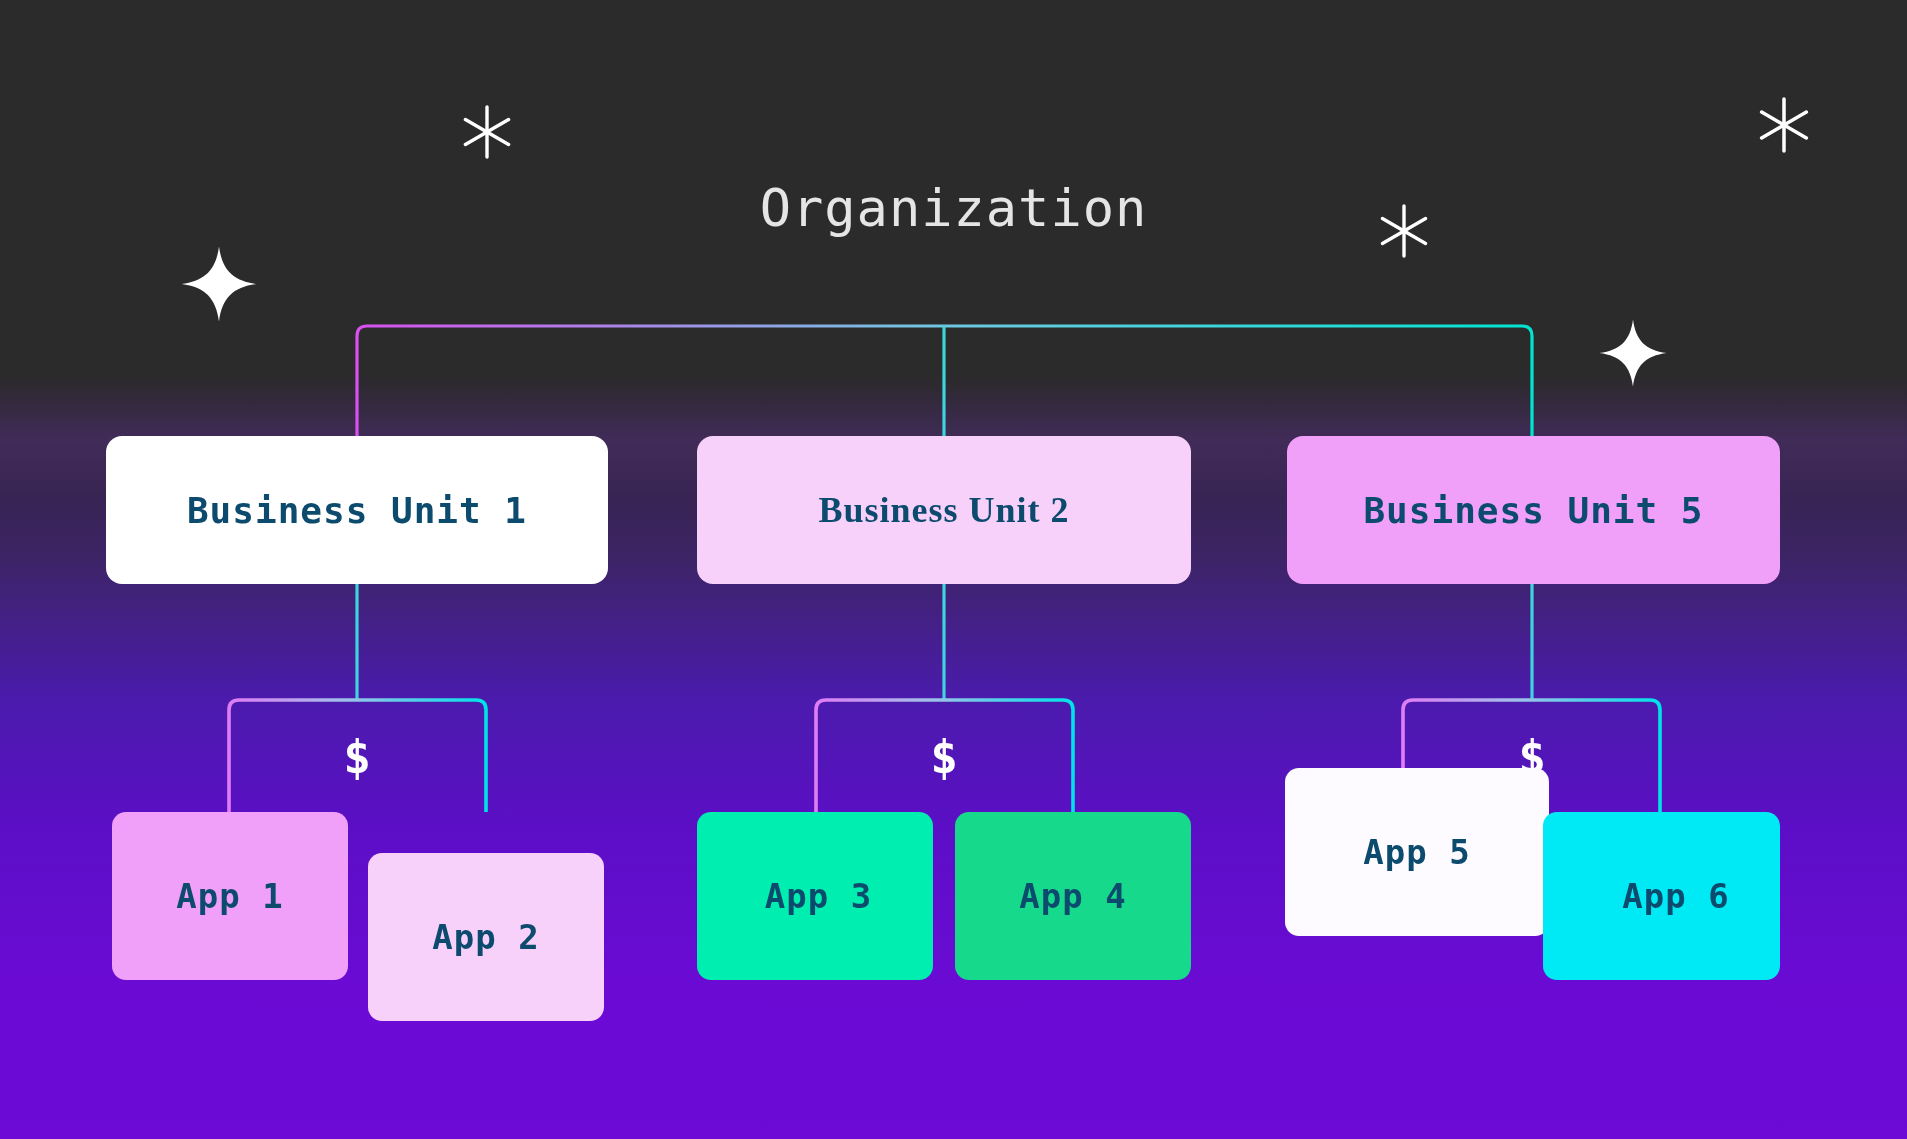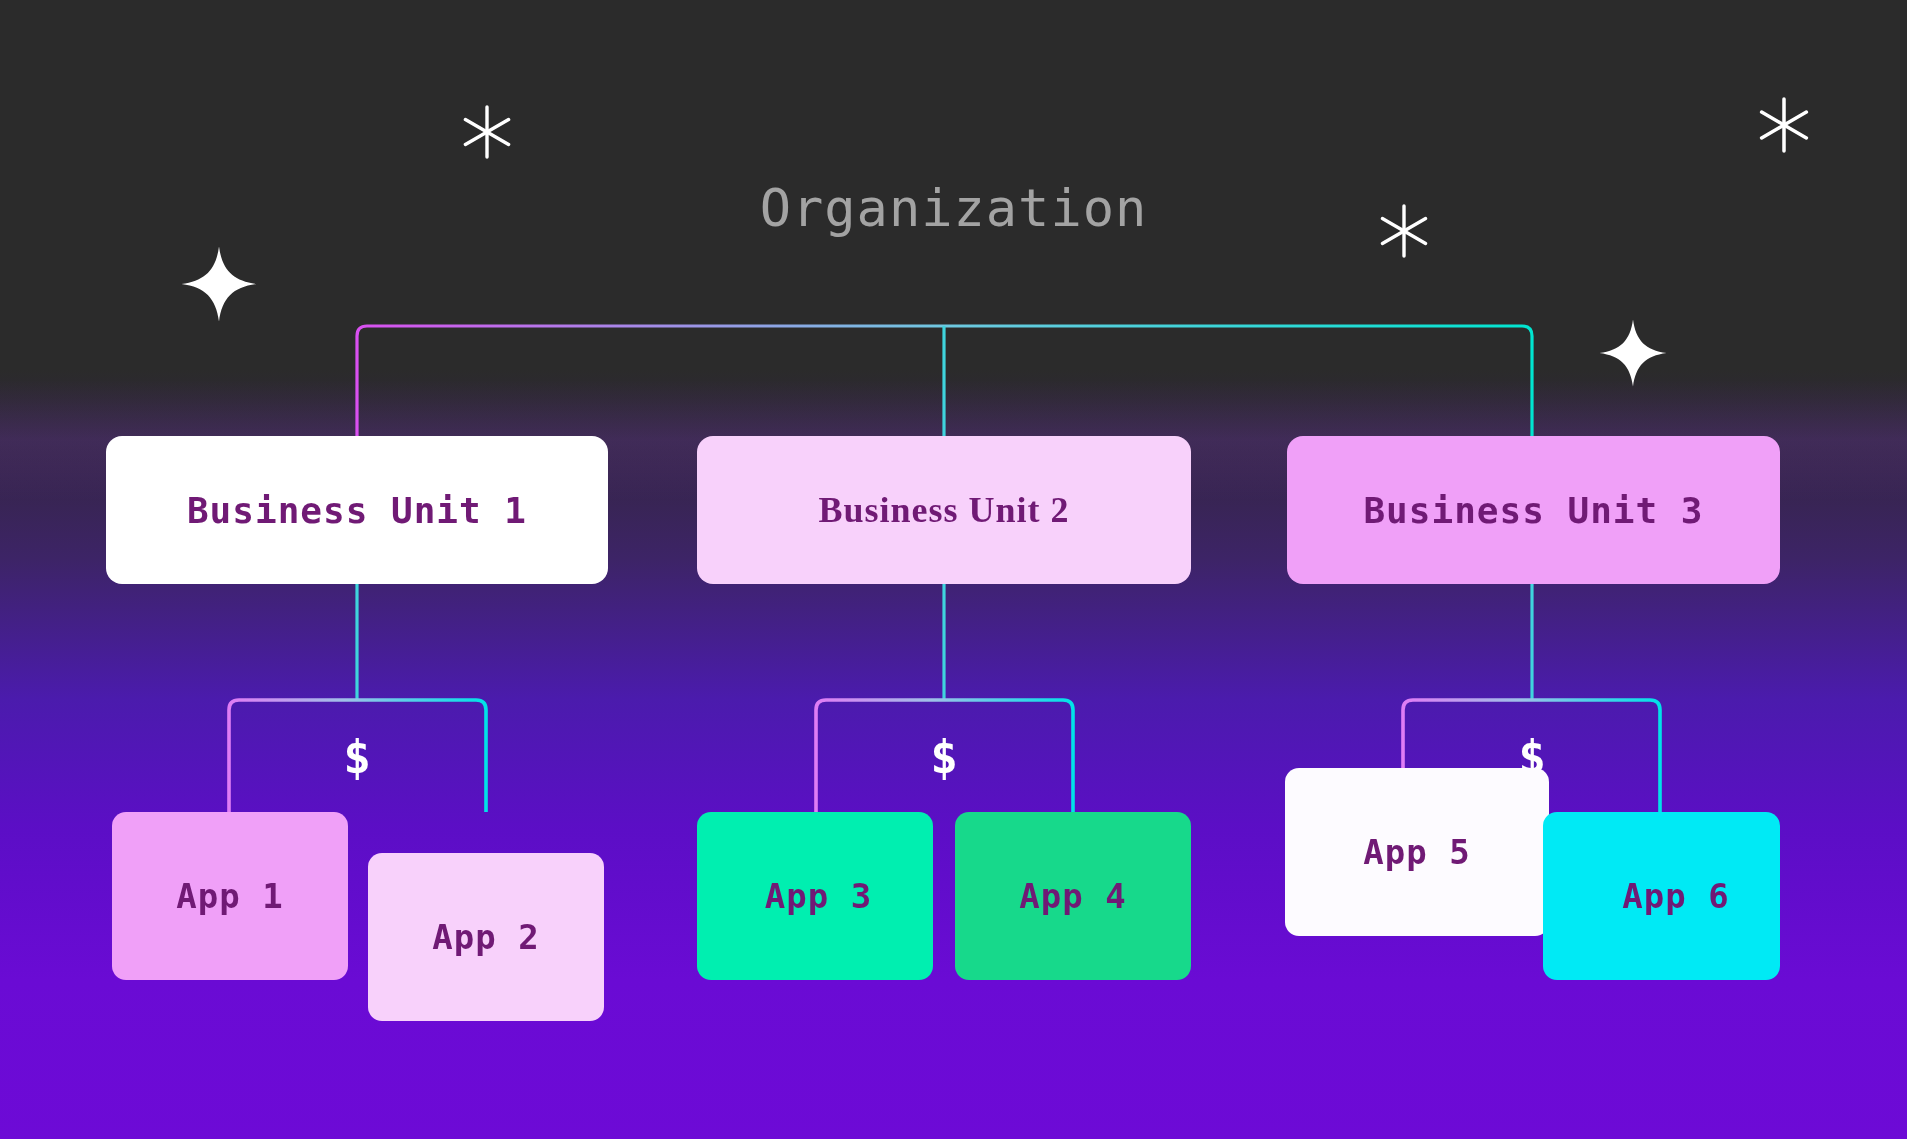--- a/index.html
+++ b/index.html
@@ -40,41 +40,41 @@
   
   .star4 { position: absolute; }
   .star6 { position: absolute; }
 
   
   .title {
     position: absolute;
     top: 178px;
     left: 0; right: 0;
     text-align: center;
-    color: #a3a3a3;
+    color: #e5e5e5;
     font-size: 52px;
     letter-spacing: 1px;
     font-weight: 400;
   }
 
   
   .wires {
     position: absolute;
     inset: 0;
     pointer-events: none;
   }
 
   
   .node {
     position: absolute;
     border-radius: 14px;
     display: flex;
     align-items: center;
     justify-content: center;
-    color: #701a75;
+    color: #0c4a6e;
     font-weight: bold;
     box-sizing: border-box;
   }
   .bu {
     height: 148px;
     font-size: 36px;
     letter-spacing: 1px;
     border-radius: 16px;
   }
   .app {
@@ -179,21 +179,21 @@
 
   <div class="node bu" style="left:106px; top:436px; width:502px; background:#ffffff;">
     <span>Business Unit 1</span>
   </div>
 
   <div class="node bu" style="left:697px; top:436px; width:494px; background:#f8d1fb;font-family:Liberation Serif, serif;">
     <span>Business Unit 2</span>
   </div>
 
   <div class="node bu" style="left:1287px; top:436px; width:493px; background:#f0a0f8;">
-    <span>Business Unit 3</span>
+    <span>Business Unit 5</span>
   </div>
 
   <div class="node app" style="left:112px; top:812px; width:236px; background:#f0a0f8;">
     <span>App 1</span>
   </div>
 
   <div class="node app" style="left:368px; top:812px; width:236px; background:#f8d1fb;margin-top:41px;">
     <span>App 2</span>
   </div>
 

